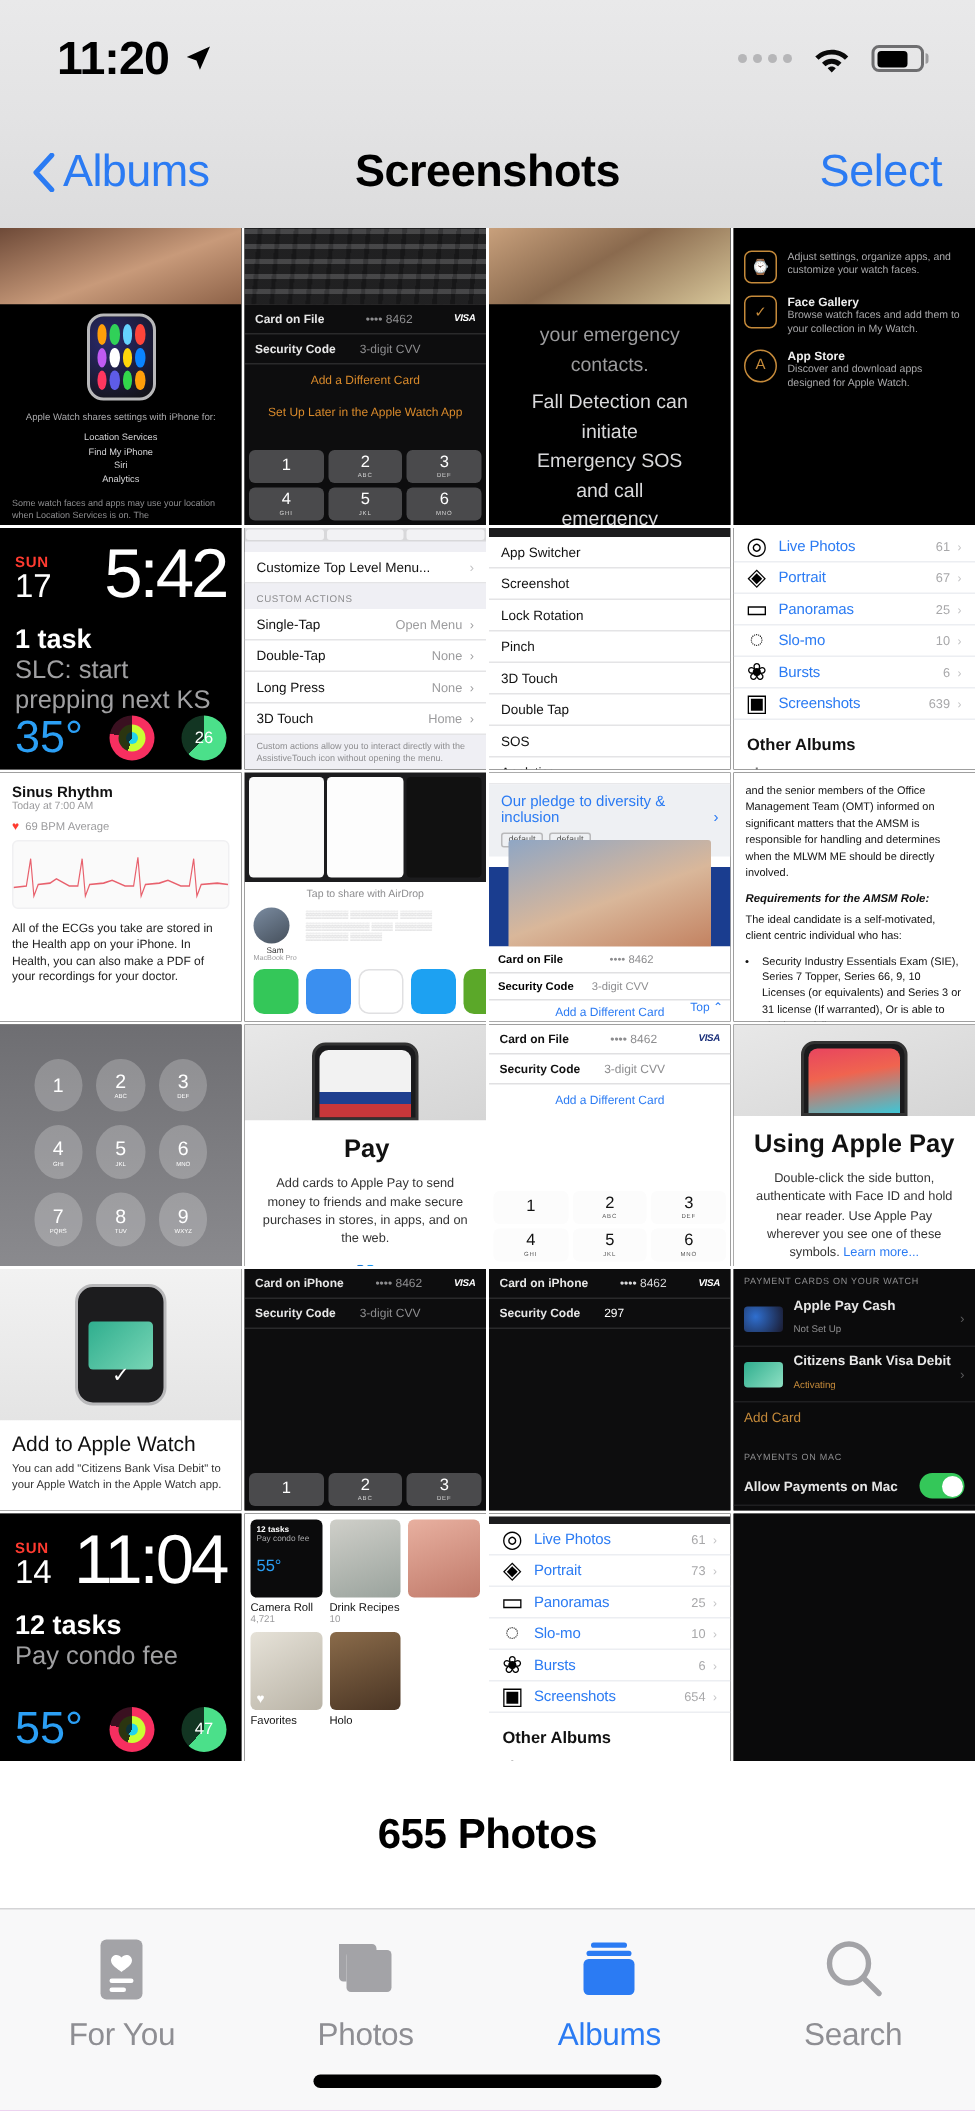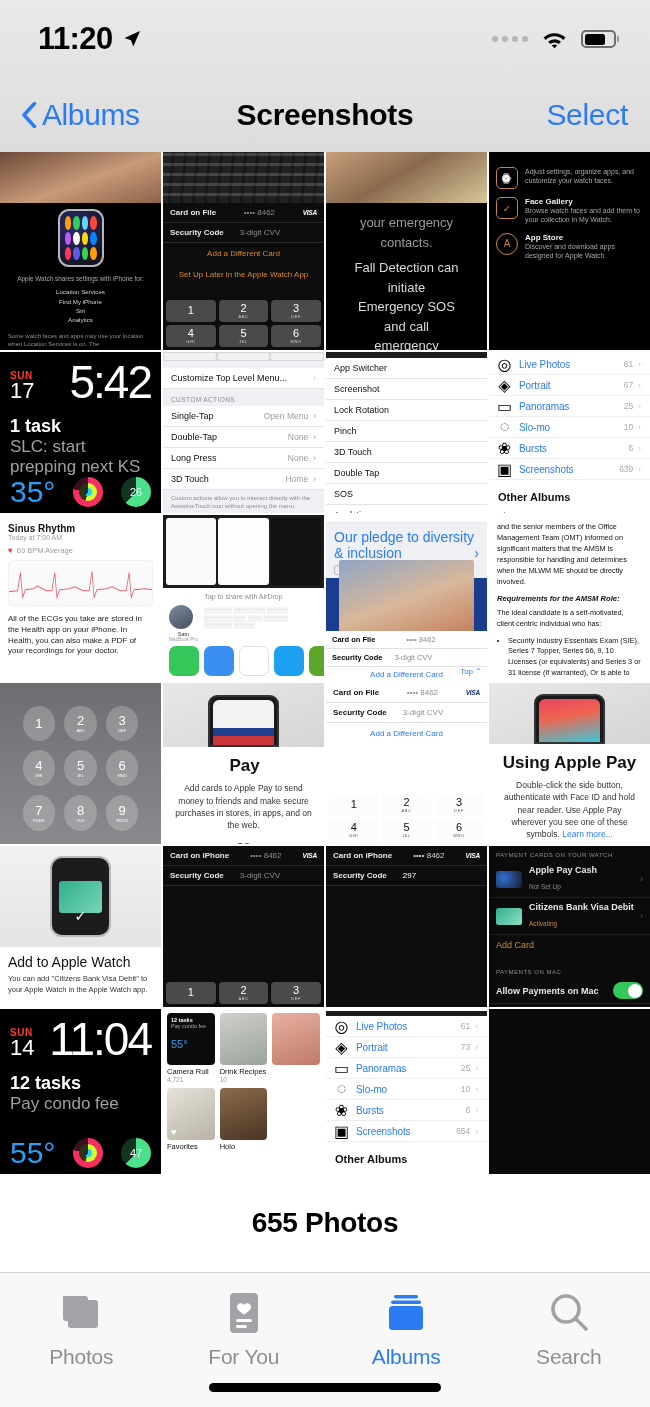--- a/index.html
+++ b/index.html
@@ -192,21 +192,21 @@
   .wa-sub { font-size:7px; color:#8d8d8f; }
   .wa-item { display:flex; gap:7px; margin-top:8px; }
   .wa-ico { width:22px; height:22px; flex:0 0 22px; border:1.5px solid #c58a3a; border-radius:50%;
     display:flex; align-items:center; justify-content:center; color:#c58a3a; font-size:10px; }
   .wa-ico.sq { border-radius:5px; }
   .wa-t { font-size:8px; font-weight:700; color:#eee; }
   .wa-d { font-size:7px; color:#a8a8aa; line-height:1.35; }
 
   .pledge { position:absolute; inset:0; background:#fff; }
   .pledge-box { background:#eef0f3; padding:6px 8px; }
-  .pledge-link { font-size:14px; color:#2b7bf3; display:flex; align-items:flex-end; justify-content:space-between; }
+  .pledge-link { font-size:10px; color:#2b7bf3; display:flex; align-items:flex-end; justify-content:space-between; }
   .pledge-tags { display:flex; gap:4px; margin-top:4px; }
   .pledge-tags span { border:1px solid #b9b9bb; border-radius:2px; font-size:6px; padding:1px 4px; color:#555; }
   .photo-people { position:absolute; left:8%; right:8%; top:27%; bottom:4%;
     background:linear-gradient(160deg,#8fa6c4,#d9b79a 40%,#c2805f 75%,#6f4b3c); border-radius:2px; }
   .topbtn { position:absolute; right:5px; bottom:5px; font-size:8px; color:#2b7bf3; }
 
   .airdrop { position:absolute; inset:0; background:#fff; }
   .ad-top { height:44%; background:#1c1c1e; display:flex; gap:2px; padding:3px; }
   .ad-col { flex:1; background:#2a2a2c; border-radius:3px; }
   .ad-col.dk { background:#111; }
@@ -931,37 +931,37 @@
     </div>
   </div>
 
   <div class="photocount">
     <span>655 Photos</span>
   </div>
 
   <div class="tabbar">
     <div class="tab">
       <span class="ticon">
-        <svg width="46" height="42" viewBox="0 0 46 42">
-            <rect x="10" y="8" width="30" height="28" rx="3" fill="#a3a3a7"></rect>
-            <path d="M5 4 h22 a3 3 0 0 1 3 3 v2 h-17 a3 3 0 0 0 -3 3 v17 h-2 a3 3 0 0 1 -3 -3 z" fill="#a3a3a7"></path>
-          </svg>
-      </span>
-      <span class="tlabel">Photos</span>
-    </div>
-    <div class="tab">
-      <span class="ticon">
         <svg width="40" height="44" viewBox="0 0 40 44">
             <rect x="6" y="2" width="28" height="40" rx="4" fill="#a3a3a7"></rect>
             <path d="M20 14c-2-3-7-2-7 2 0 3.2 4.6 5.8 7 7.6 2.4-1.8 7-4.4 7-7.6 0-4-5-5-7-2z" fill="#fff"></path>
             <rect x="12" y="28" width="16" height="3" rx="1.5" fill="#fff"></rect>
             <rect x="12" y="34" width="11" height="3" rx="1.5" fill="#fff"></rect>
           </svg>
       </span>
       <span class="tlabel">For You</span>
+    </div>
+    <div class="tab">
+      <span class="ticon">
+        <svg width="46" height="42" viewBox="0 0 46 42">
+            <rect x="10" y="8" width="30" height="28" rx="3" fill="#a3a3a7"></rect>
+            <path d="M5 4 h22 a3 3 0 0 1 3 3 v2 h-17 a3 3 0 0 0 -3 3 v17 h-2 a3 3 0 0 1 -3 -3 z" fill="#a3a3a7"></path>
+          </svg>
+      </span>
+      <span class="tlabel">Photos</span>
     </div>
     <div class="tab active">
       <span class="ticon">
         <svg width="46" height="42" viewBox="0 0 46 42">
             <rect x="11" y="3" width="24" height="3.5" rx="1.7" fill="#2b7bf3"></rect>
             <rect x="8" y="8.5" width="30" height="3.5" rx="1.7" fill="#2b7bf3"></rect>
             <rect x="6" y="14" width="34" height="24" rx="3.5" fill="#2b7bf3"></rect>
           </svg>
       </span>
       <span class="tlabel">Albums</span>

